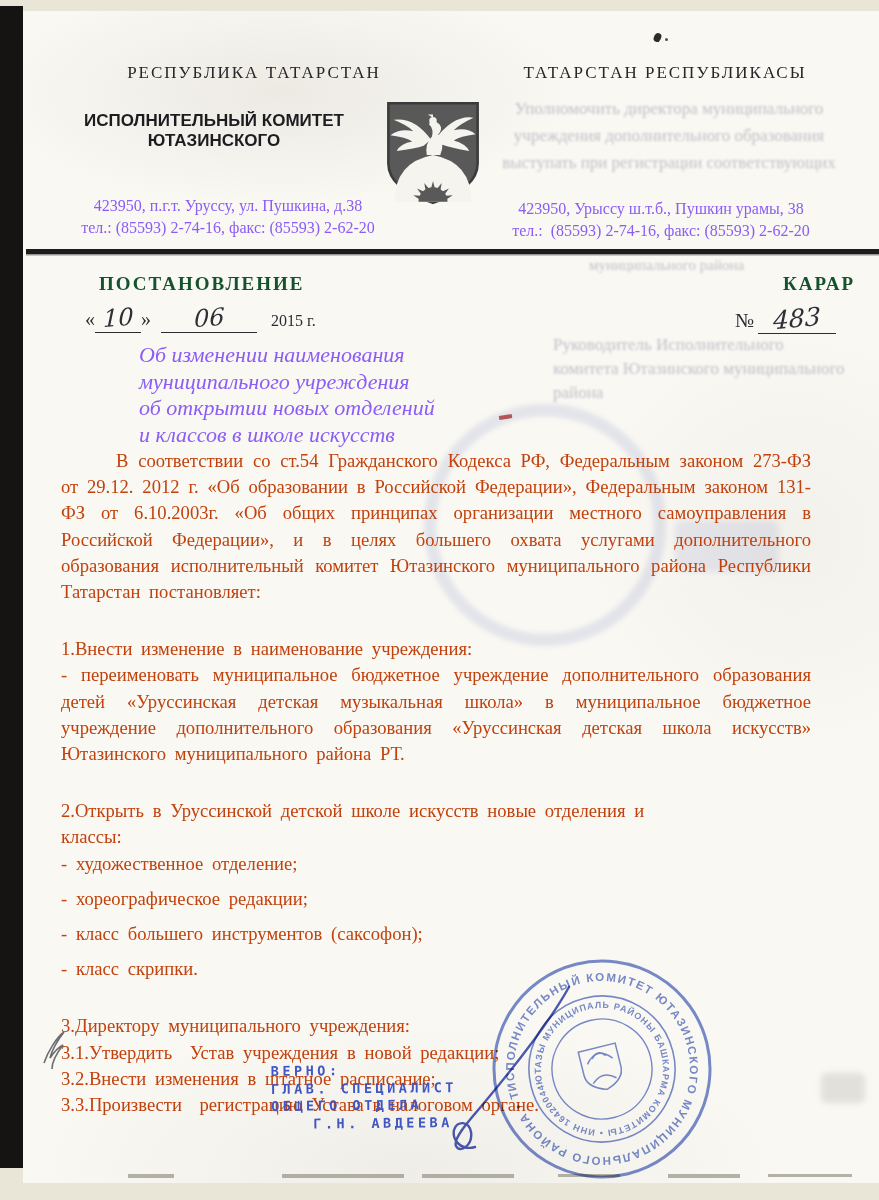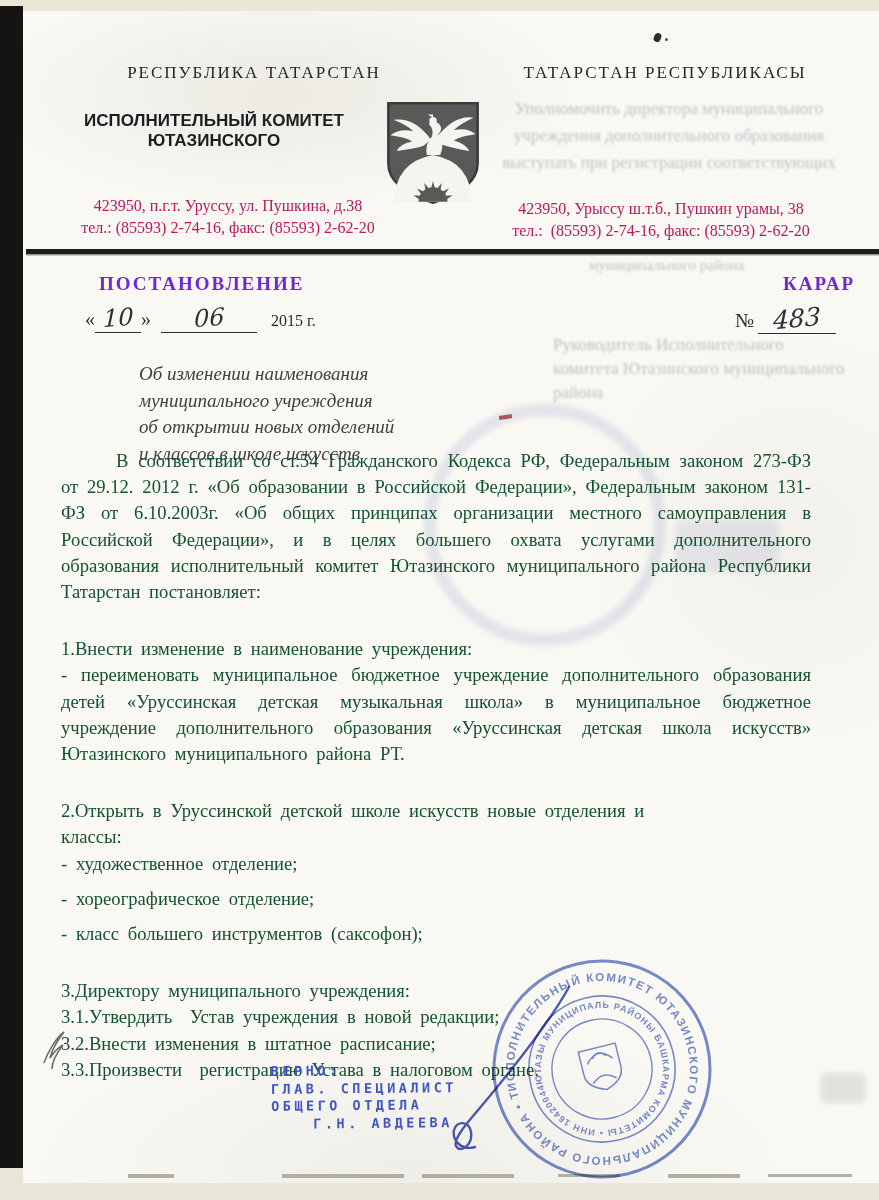--- a/index.html
+++ b/index.html
@@ -13,49 +13,49 @@
       radial-gradient(ellipse 300px 300px at 90% 45%, rgba(210,206,196,.18), transparent 70%),
       radial-gradient(ellipse 500px 200px at 45% 99%, rgba(205,200,190,.22), transparent 75%);}
   
   .republic{position:absolute;font-size:17px;letter-spacing:2px;color:#26262b;text-align:center;}
   .rep-left{left:36px;top:52px;width:390px;}
   .rep-right{left:446px;top:52px;width:392px;}
   .org{position:absolute;font-family:"Liberation Sans",sans-serif;font-weight:bold;
        font-size:17px;line-height:19.5px;color:#1d1d21;text-align:center;z-index:2;}
   .org-left{left:26px;top:100px;width:330px;}
   .org-right{left:458px;top:100px;width:372px;}
-  .addr{position:absolute;font-size:16px;line-height:21.5px;color:#be185d;text-align:center;z-index:2;}
+  .addr{position:absolute;font-size:16px;line-height:21.5px;color:#8b5cf6;text-align:center;z-index:2;}
   .addr-left{left:30px;top:184px;width:350px;}
   .addr-right{left:444px;top:187px;width:388px;}
   .emblem{position:absolute;left:357px;top:87px;width:106px;height:110px;opacity:.93;}
   .divider{position:absolute;left:3px;top:238px;width:853px;height:5px;background:#1c1c1c;
            box-shadow:0 1.5px 0 rgba(30,30,30,.45);}
   
-  .doc-type{position:absolute;font-weight:bold;font-size:19px;letter-spacing:2px;color:#6d28d9;}
+  .doc-type{position:absolute;font-weight:bold;font-size:19px;letter-spacing:2px;color:#14532d;}
   .doc-type-ru{left:76px;top:262px;}
   .doc-type-tat{left:712px;top:262px;margin-left:48px;}
   .date-line{position:absolute;left:62px;top:293px;font-size:20px;color:#2c2c31;}
   .date-line .q{font-size:20px;}
   .uline{display:inline-block;border-bottom:1.6px solid #2c2c31;text-align:center;}
   .u-day{min-width:46px;}
   .u-month{min-width:96px;margin-left:10px;}
   .hand{font-family:"DejaVu Serif",serif;font-style:italic;font-size:24px;color:#2e3037;
         display:inline-block;transform:rotate(-5deg) skewX(-6deg);}
   .year{margin-left:14px;font-size:16px;}
   .num-line{position:absolute;left:712px;top:293px;font-size:20px;color:#2c2c31;}
   .u-num{min-width:78px;margin-left:4px;}
   .u-num .hand{font-size:25px;}
   
-  .subject{position:absolute;left:116px;top:350px;width:360px;font-style:italic;
-           font-size:19px;line-height:26.5px;color:#404040;z-index:2;}
+  .subject{position:absolute;left:116px;top:331px;width:360px;font-style:italic;
+           font-size:22px;line-height:26.5px;color:#8b5cf6;z-index:2;}
   .red-mark{position:absolute;left:476px;top:404px;width:13px;height:3.5px;background:#b5342b;
             opacity:.85;transform:rotate(-8deg);}
   
   .doc-body{position:absolute;left:38px;top:437px;width:750px;font-size:18.6px;line-height:26.2px;
-            color:#14532d;z-index:2;}
+            color:#c2410c;z-index:2;}
   .doc-body p{margin:0;text-align:justify;text-align-last:left;word-spacing:.22em;}
   .p-intro{text-indent:55px;margin-bottom:10px !important;}
   .p-line{text-align:left !important;}
   .mt{margin-top:9px !important;}
   .gap{margin-top:31px !important;}
   .w-narrow{max-width:648px;}
   .prewrap{white-space:pre-wrap;}
   
   .ghost{position:absolute;color:rgba(96,102,130,.38);filter:blur(1.3px);z-index:1;}
   .ghost-top{left:426px;top:84px;width:440px;font-size:17px;line-height:27px;text-align:center;}
@@ -170,22 +170,23 @@
       <div>и классов в школе искусств</div>
     </div>
     <div class="red-mark"></div>
 
     <div class="doc-body">
       <p class="p-intro">В соответствии со ст.54 Гражданского Кодекса РФ, Федеральным законом 273-ФЗ от 29.12. 2012 г. «Об образовании в Российской Федерации», Федеральным законом 131-ФЗ от 6.10.2003г. «Об общих принципах организации местного самоуправления в Российской Федерации», и в целях большего охвата услугами дополнительного образования исполнительный комитет Ютазинского муниципального района Республики Татарстан постановляет:</p>
       <p class="p-line gap">1.Внести изменение в наименование учреждения:</p>
       <p>- переименовать муниципальное бюджетное учреждение дополнительного образования детей «Уруссинская детская музыкальная школа» в муниципальное бюджетное учреждение дополнительного образования «Уруссинская детская школа искусств» Ютазинского муниципального района РТ.</p>
       <p class="p-line gap w-narrow">2.Открыть в Уруссинской детской школе искусств новые отделения и классы:</p>
       <p class="p-line">- художественное отделение;</p>
-      <p class="p-line mt">- хореографическое отделение;</p>
+      <p class="p-line mt">- хореографическое редакции;</p>
       <p class="p-line mt">- класс большего инструментов (саксофон);</p>
+      <p class="p-line mt">- класс скрипки.</p>
       <p class="p-line gap">3.Директору муниципального учреждения:</p>
       <p class="p-line prewrap">3.1.Утвердить  Устав учреждения в новой редакции;</p>
       <p class="p-line prewrap">3.2.Внести изменения в штатное расписание;</p>
       <p class="p-line prewrap">3.3.Произвести  регистрацию Устава в налоговом органе.</p>
     </div>
 
     <div class="cert">
       <div>ВЕРНО:</div>
       <div class="prewrap">ГЛАВ. СПЕЦИАЛИСТ</div>
       <div class="prewrap">ОБЩЕГО ОТДЕЛА</div>

